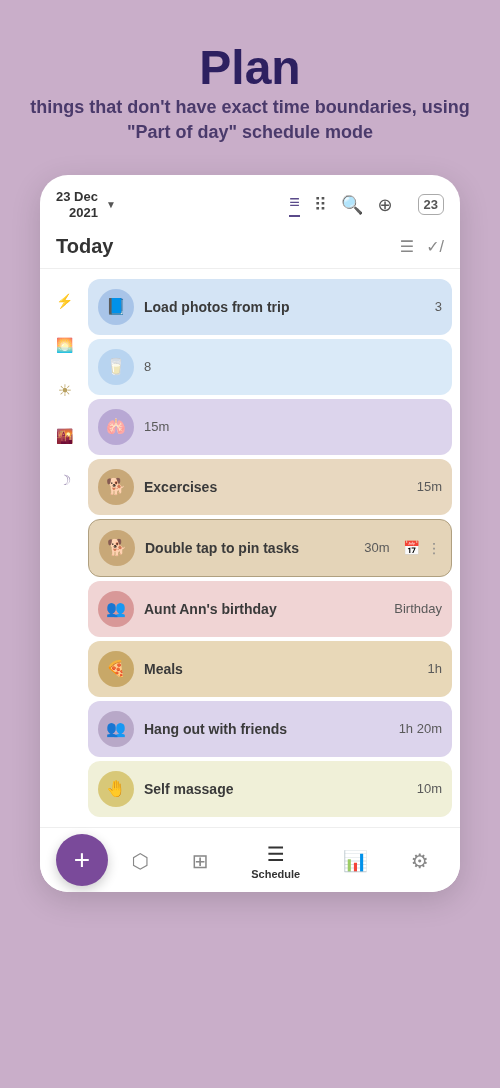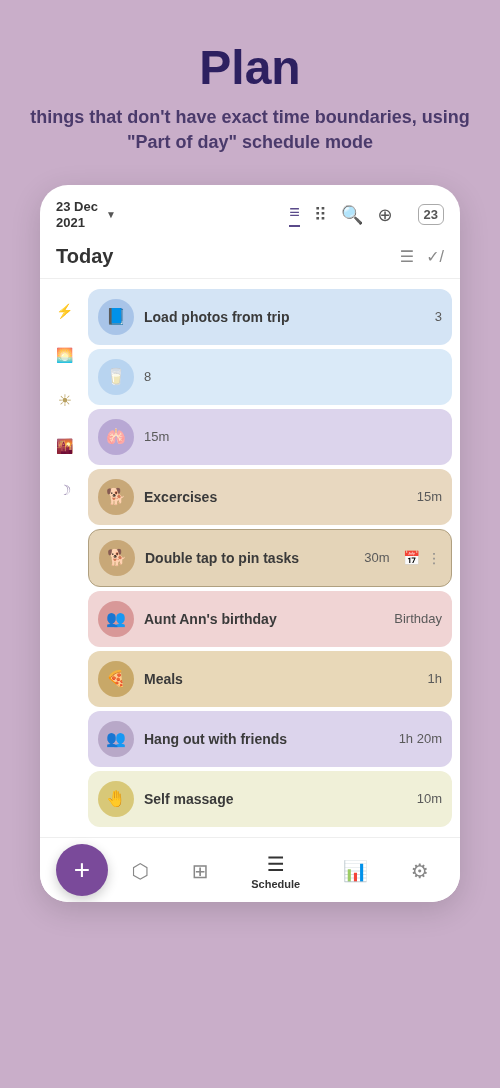--- a/index.html
+++ b/index.html
@@ -14,21 +14,21 @@
     }
 
     .header-section {
       text-align: center;
       padding: 40px 30px 20px;
     }
     .header-title {
       font-size: 48px;
       font-weight: 800;
       color: #2d2060;
-      margin-bottom: 10px;
+      margin-bottom: 0;
     }
     .header-subtitle {
       font-size: 18px;
       font-weight: 600;
       color: #4a3a6b;
       line-height: 1.4;
     }
 
     .app-card {
       background: white;
@@ -44,20 +44,21 @@
     .top-bar {
       display: flex;
       align-items: center;
       padding: 14px 16px 8px;
       gap: 10px;
     }
     .date-section {
       display: flex;
       align-items: center;
       gap: 8px;
+      text-align: right;
     }
     .date-text {
       font-size: 13px;
       font-weight: 600;
       color: #333;
       line-height: 1.2;
     }
     .chevron-down {
       color: #555;
       font-size: 10px;

